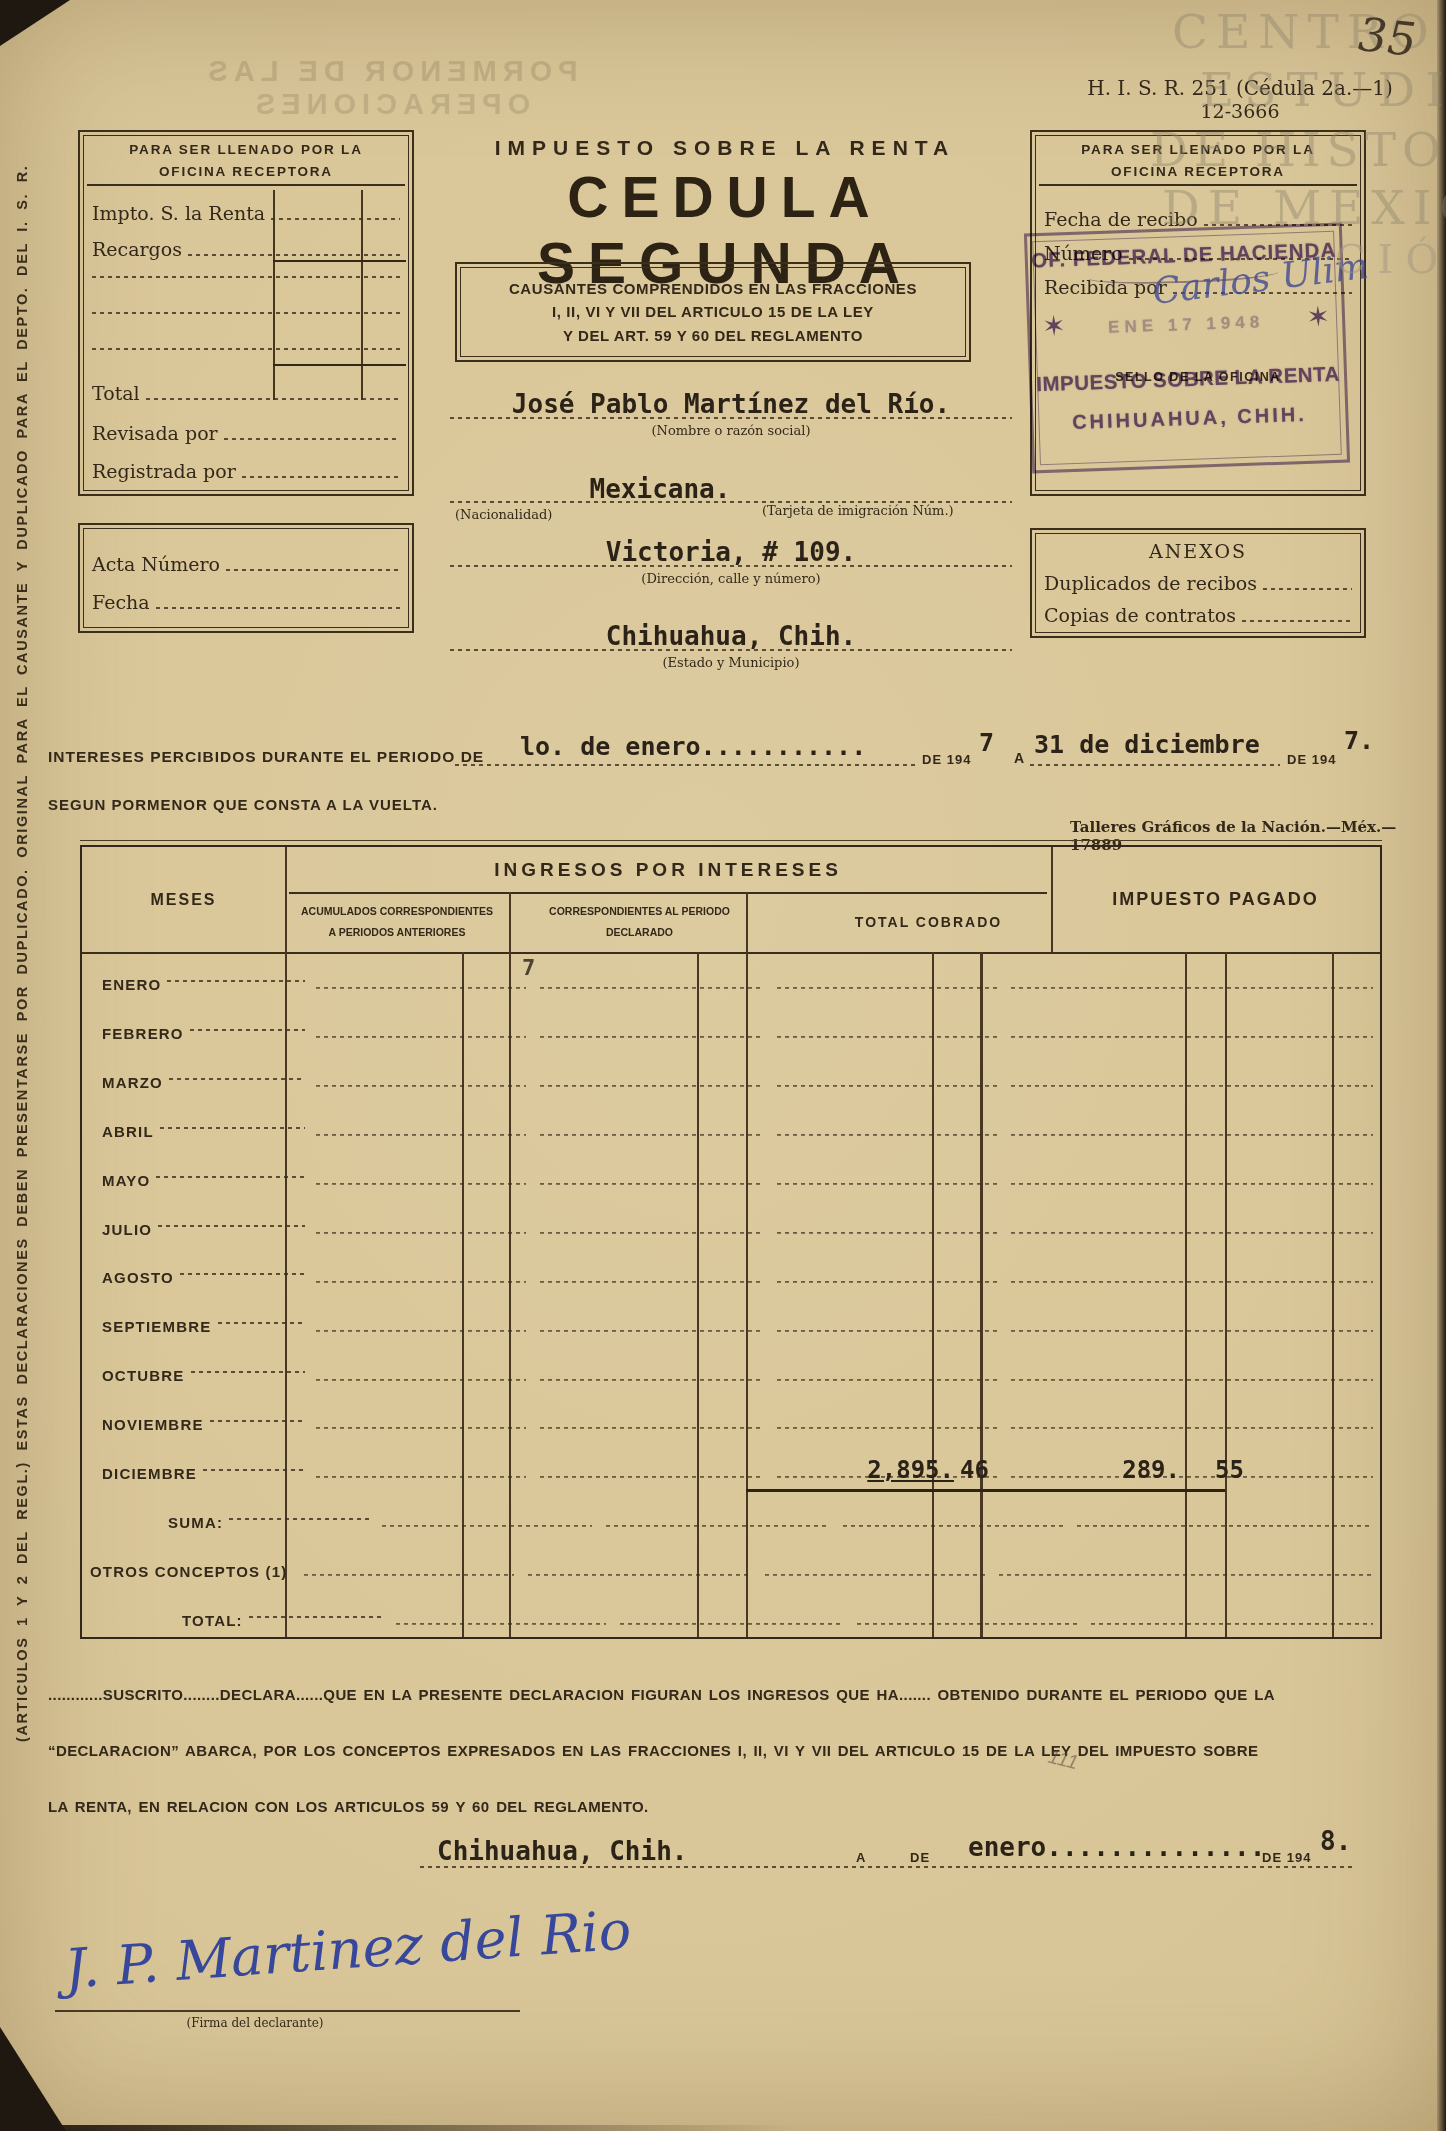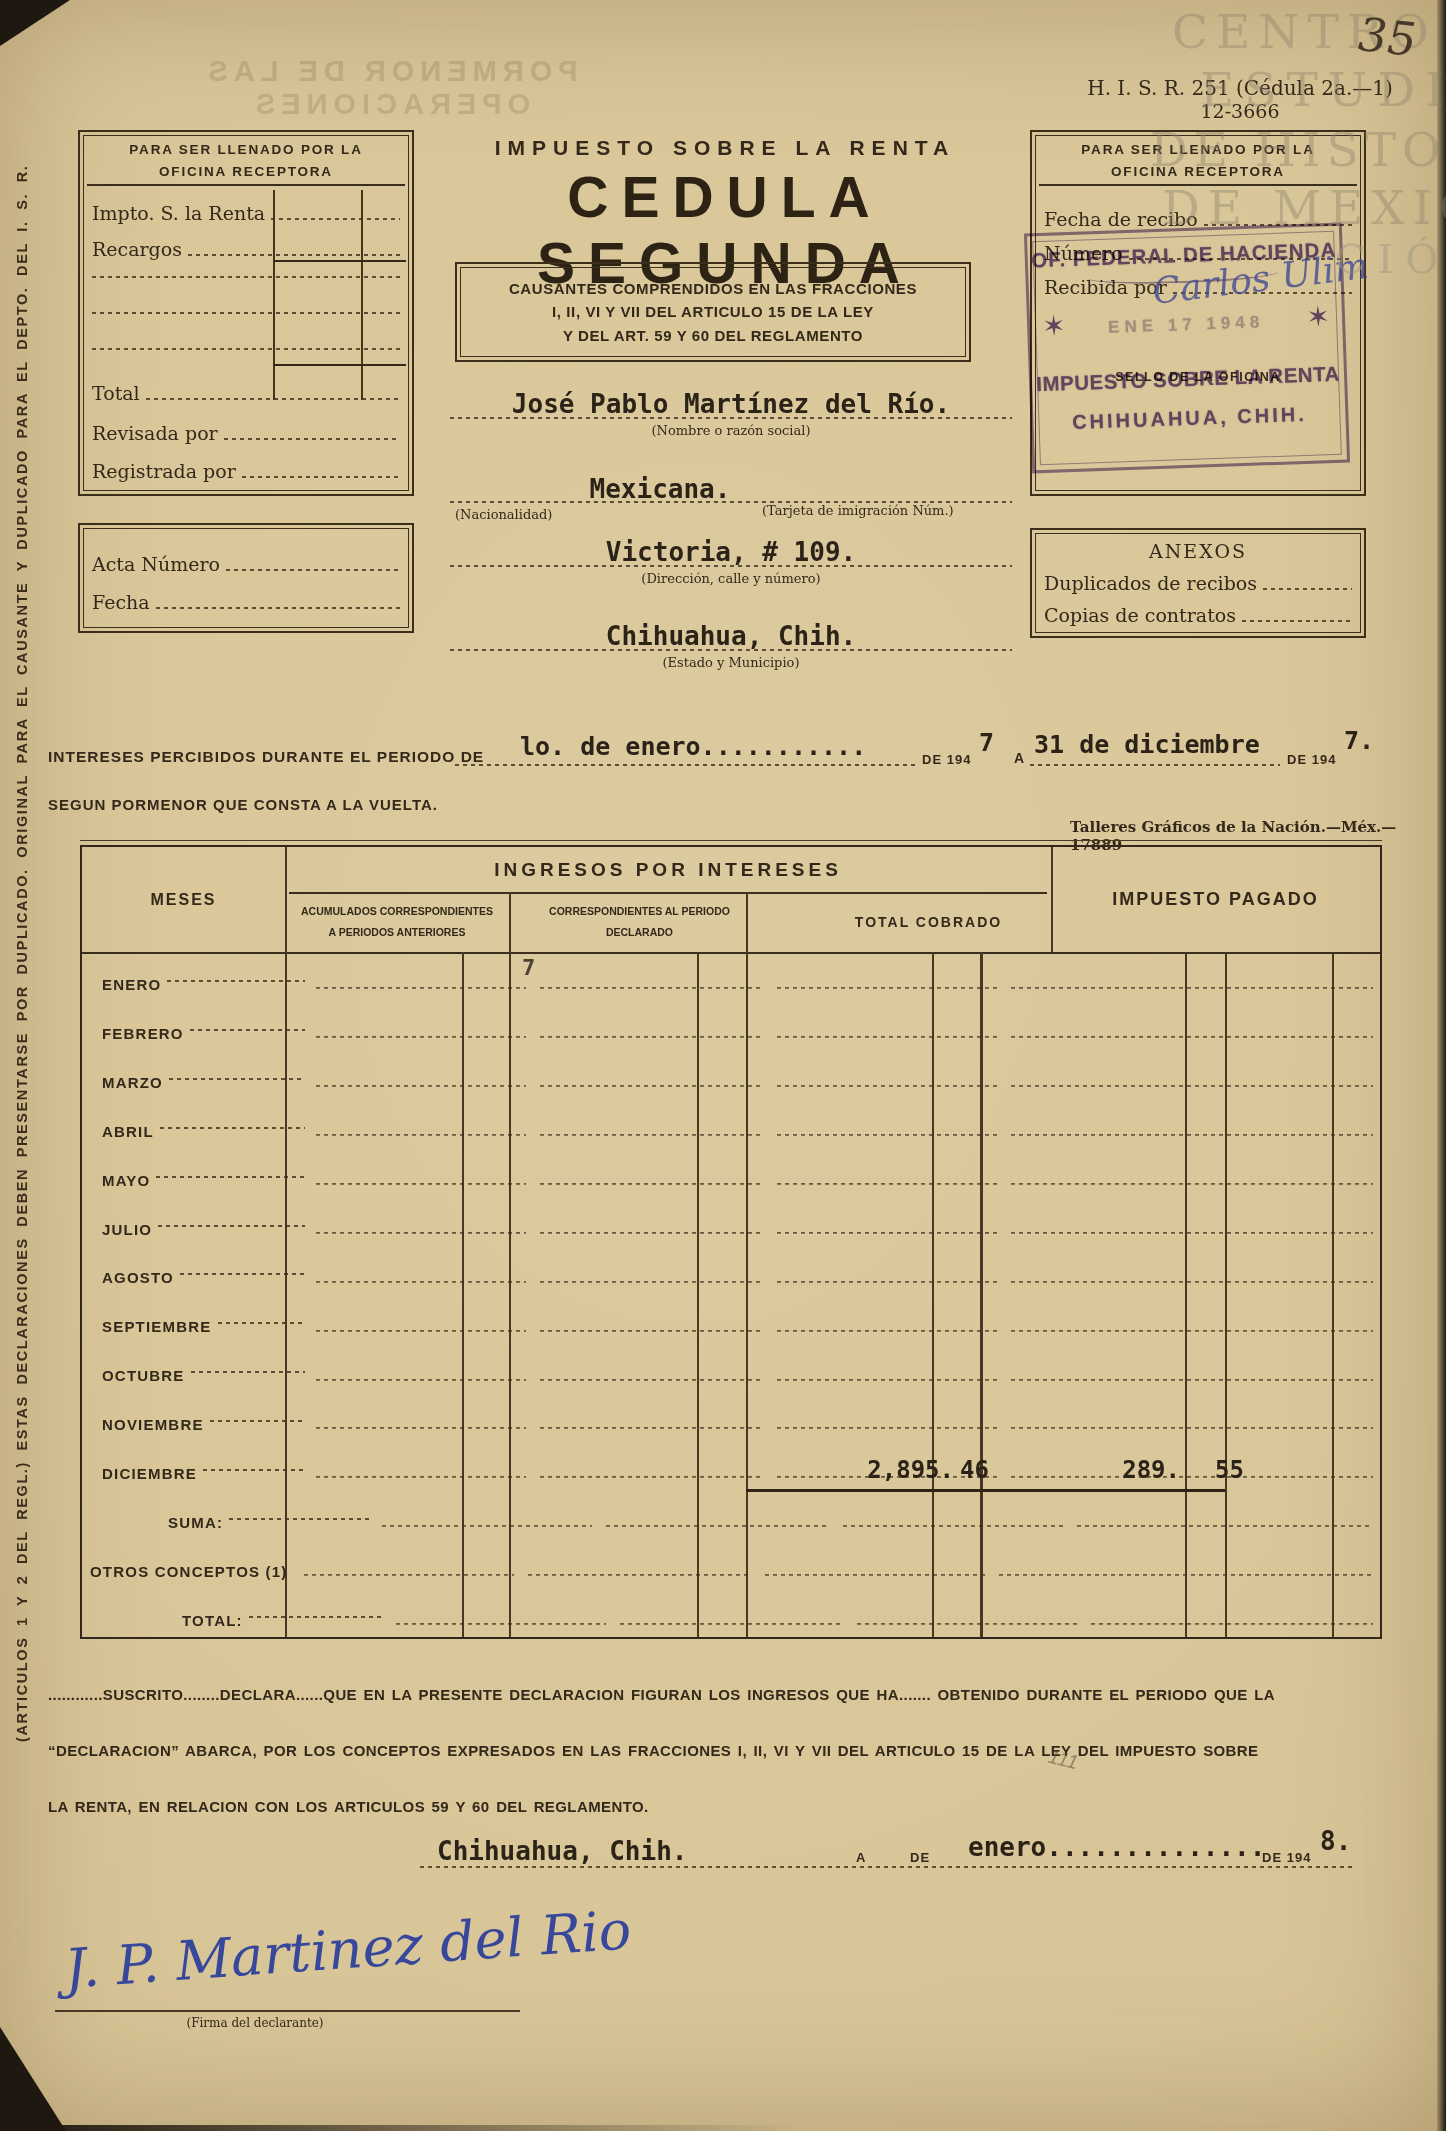--- a/index.html
+++ b/index.html
@@ -339,21 +339,21 @@
           <div class="tc tc5"></div>
         </div>
       <div class="trow">
         <div class="tc1">
             <span class="mlabel">DICIEMBRE</span>
             <i class="lead"></i>
           </div>
         <div class="tc tc2"></div>
         <div class="tc tc3"></div>
         <div class="tc tc4">
-          <span class="tval" style="right:50px;">2,895.</span>
+          <span class="tval" style="right:50px;text-decoration:underline;">2,895.</span>
           <span class="tval" style="left:190px;">46</span>
         </div>
         <div class="tc tc5">
           <span class="tval" style="right:200px;">289.</span>
           <span class="tval" style="left:211px;">55</span>
         </div>
         <i class="sumline"></i>
       </div>
       <div class="trow">
           <div class="tc1" style="padding-left:86px;">

